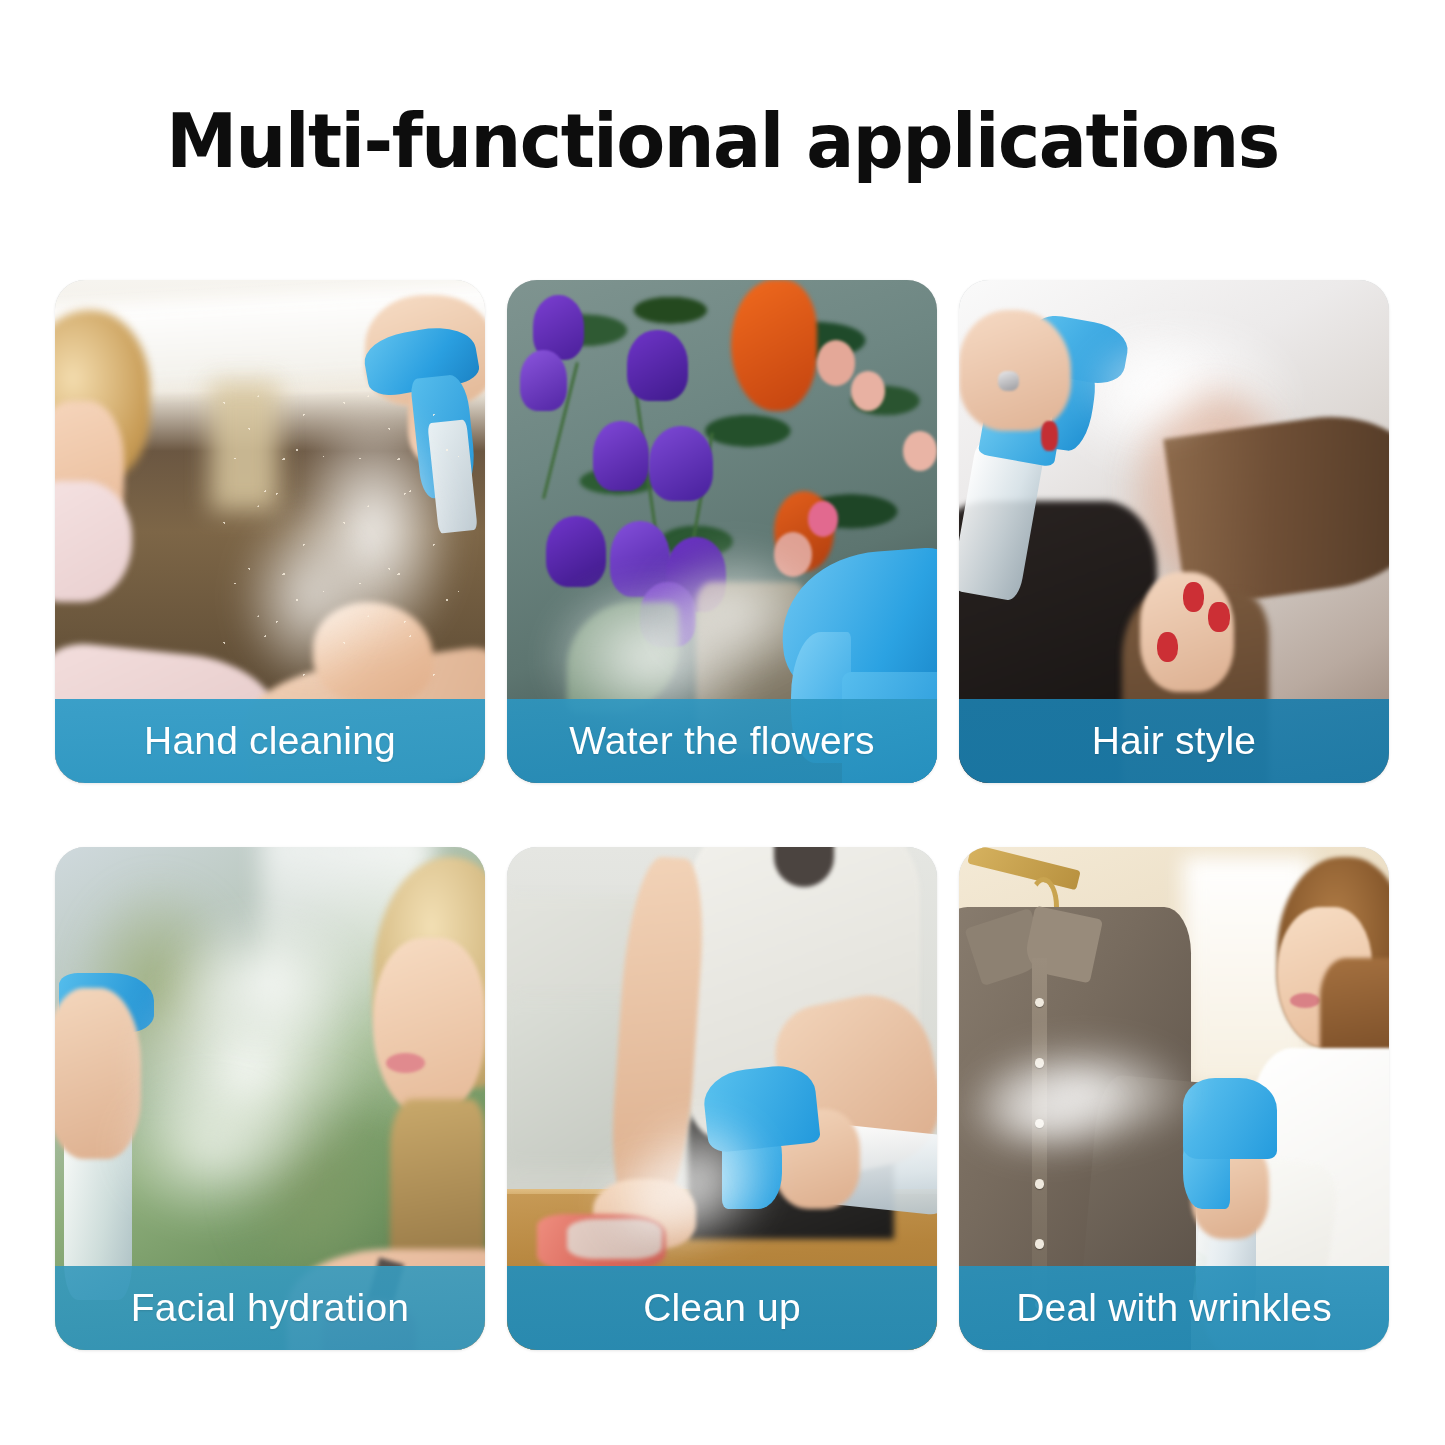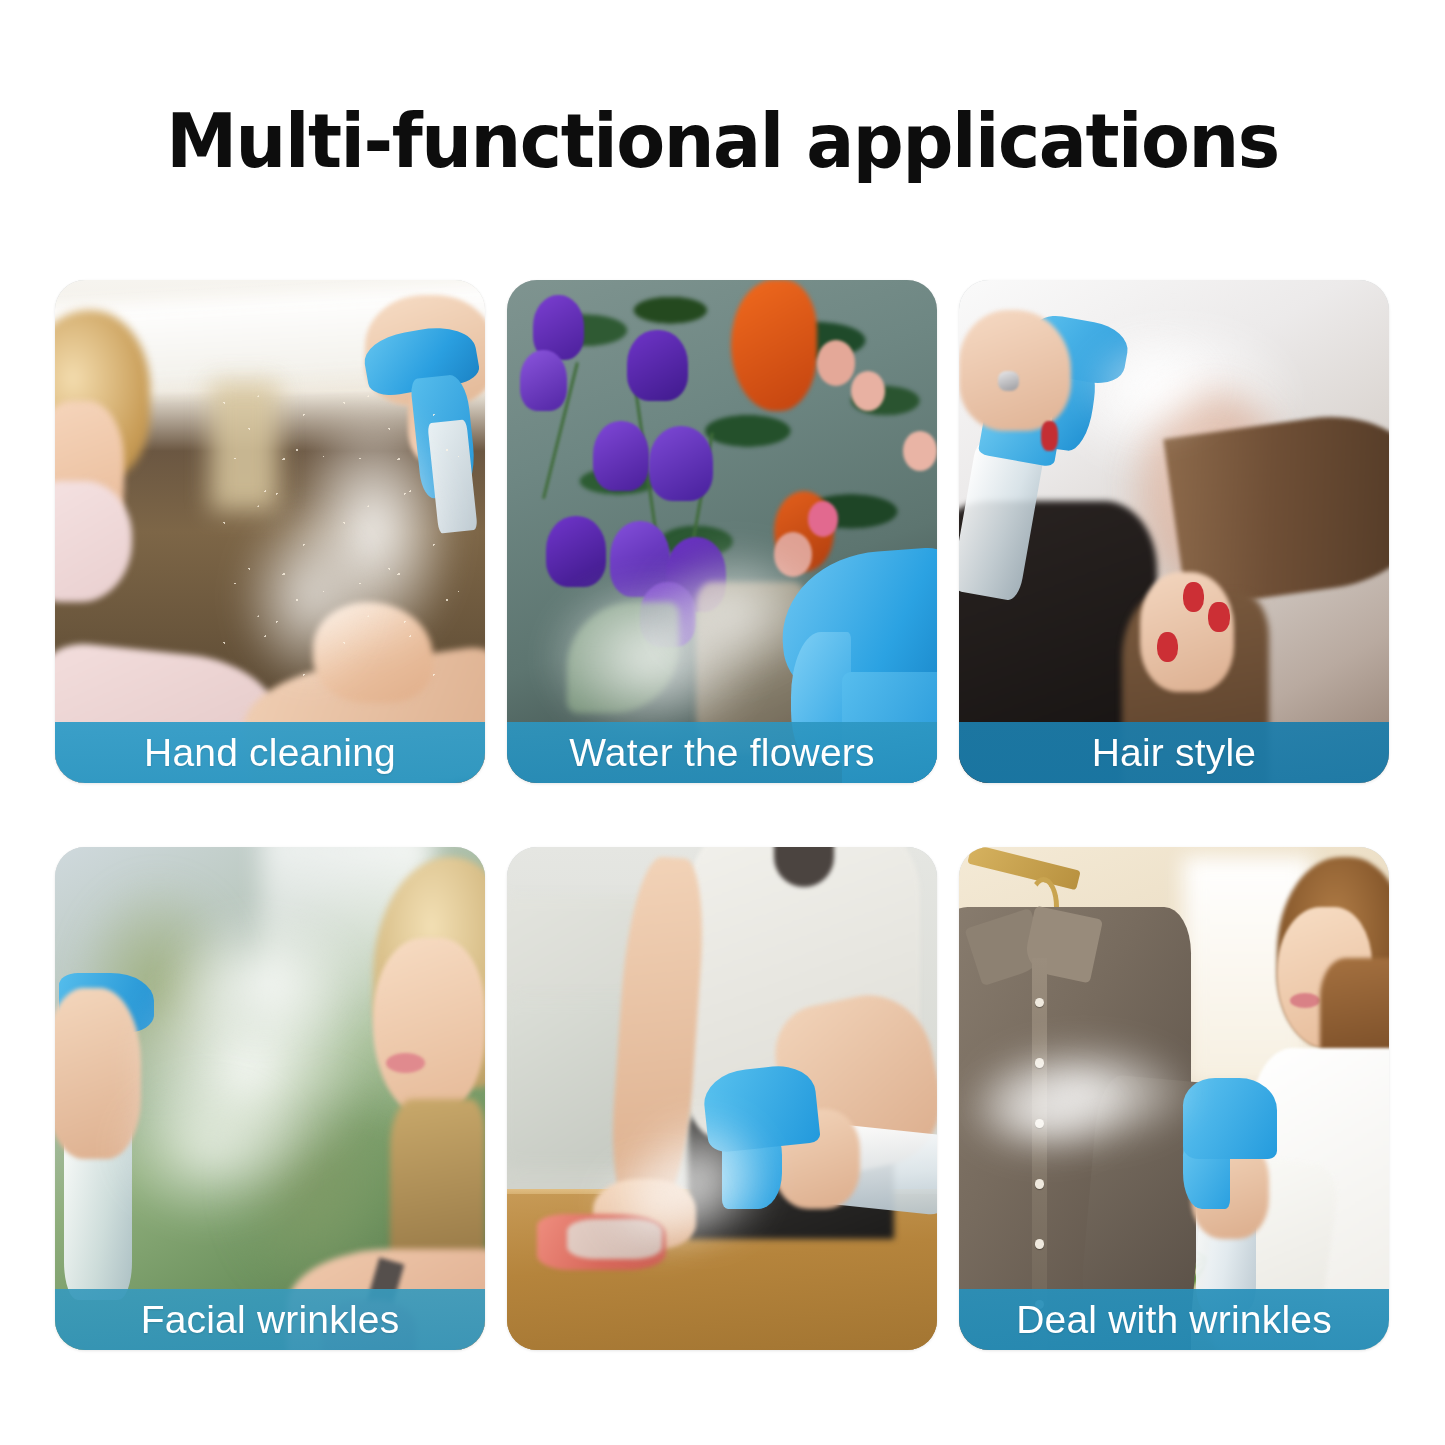--- a/index.html
+++ b/index.html
@@ -36,21 +36,21 @@
   .card{
     position:relative;width:430px;height:503px;
     border-radius:30px;overflow:hidden;
     background:#cfd4d6;
     box-shadow:0 1px 3px rgba(0,0,0,.10);
   }
   .photo{position:absolute;inset:0;overflow:hidden;}
 
   
   .caption{
-    position:absolute;left:0;right:0;bottom:0;height:61px;
+    position:absolute;left:0;right:0;bottom:0;height:84px;
     display:flex;align-items:center;justify-content:center;
     color:#ffffff;font-size:39px;font-weight:300;
     letter-spacing:.2px;
     text-shadow:0 1px 2px rgba(0,0,0,.12);
     z-index:9;
   }
   .cap-a{background:linear-gradient(180deg,rgba(45,155,199,.93),rgba(40,150,194,.95));}
   .cap-b{background:linear-gradient(180deg,rgba(28,125,171,.93),rgba(26,122,168,.95));}
   .cap-c{background:linear-gradient(180deg,rgba(44,150,193,.90),rgba(38,143,188,.93));}
   .cap-d{background:linear-gradient(180deg,rgba(56,154,188,.92),rgba(50,148,184,.94));}
@@ -468,21 +468,21 @@
         <div class="strap"></div>
         <div class="bikini"></div>
         <div class="sp-bo"></div>
         <div class="sp-gr"></div>
         <div class="nozzle sp-n2"></div>
         <div class="hand"></div>
         <div class="mist m1"></div>
         <div class="mist m2"></div>
         <div class="mist m3"></div>
       </div>
-      <div class="caption cap-d">Facial wrinkles</div>
+      <div class="caption cap-d">Facial hydration</div>
     </div>
 
     <div class="card" id="c5">
       <div class="photo">
         <div class="bg"></div>
         <div class="sofa"></div>
         <div class="cushion"></div>
         <div class="tableedge"></div>
         <div class="table"></div>
         <div class="pants"></div>
@@ -493,20 +493,21 @@
         <div class="cloth"></div>
         <div class="cloth2"></div>
         <div class="armR"></div>
         <div class="sp-b"></div>
         <div class="handH"></div>
         <div class="sp-t"></div>
         <div class="sp-h"></div>
         <div class="mist m1"></div>
         <div class="mist m2"></div>
       </div>
+      <div class="caption cap-e">Clean up</div>
     </div>
 
     <div class="card" id="c6">
       <div class="photo">
         <div class="bg"></div>
         <div class="wall"></div>
         <div class="palm"></div>
         <div class="palm2"></div>
         <div class="woman-hair"></div>
         <div class="woman-face"></div>

